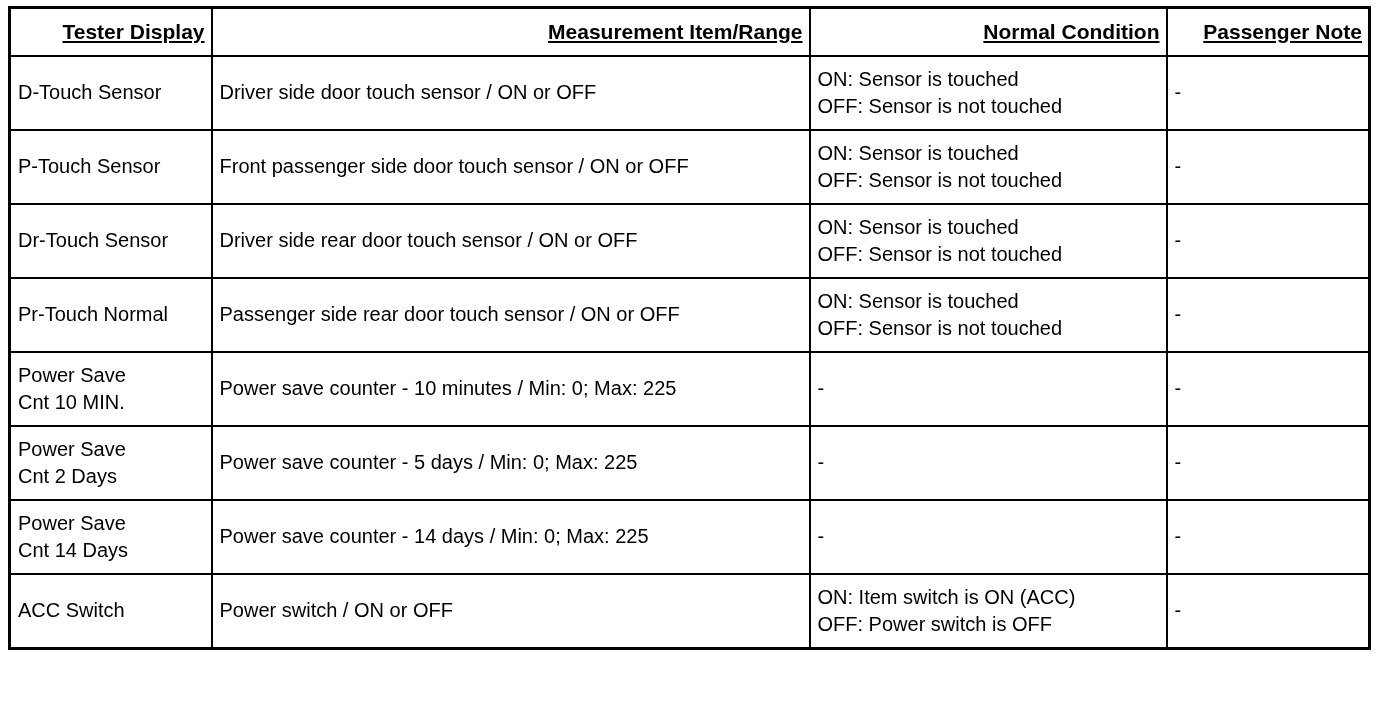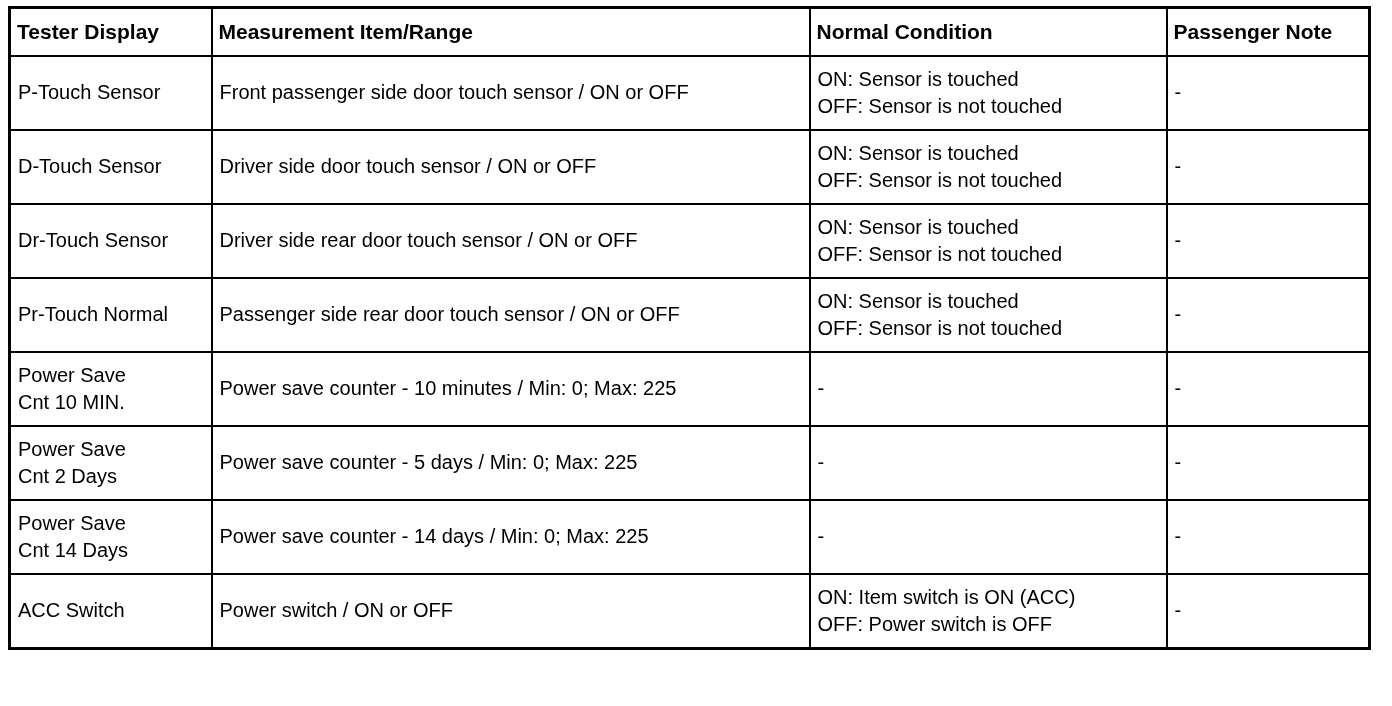--- a/index.html
+++ b/index.html
@@ -33,25 +33,26 @@
 
   table.spec-table th,
   table.spec-table td {
     border: 2px solid #000000;
     vertical-align: middle;
     padding: 5px 7px;
     font-size: 20px;
     line-height: 1.36;
   }
   table.spec-table thead th {
-    text-align: left;
+    text-align: right;
     font-weight: bold;
     font-size: 21px;
     padding: 6px 6px;
     height: 34px;
+    text-decoration: underline;
   }
   table.spec-table tbody td {
     font-weight: normal;
     text-align: left;
   }
   .cell-line {
     display: block;
     white-space: nowrap;
   }
   .row-tall td { height: 62px; }
@@ -71,39 +72,39 @@
       <tr>
         <th>Tester Display</th>
         <th>Measurement Item/Range</th>
         <th>Normal Condition</th>
         <th>Passenger Note</th>
       </tr>
     </thead>
     <tbody id="table-body">
     <tr class="row-tall">
           <td>
+            <span class="cell-line">D-Touch Sensor</span>
+          </td>
+          <td>
+            <span class="cell-line">Driver side door touch sensor / ON or OFF</span>
+          </td>
+          <td>
+            <span class="cell-line">ON: Sensor is touched</span>
+            <span class="cell-line">OFF: Sensor is not touched</span>
+          </td>
+          <td>
+            <span class="cell-line">-</span>
+          </td>
+        </tr>
+        <tr class="row-tall">
+          <td>
             <span class="cell-line">P-Touch Sensor</span>
           </td>
           <td>
             <span class="cell-line">Front passenger side door touch sensor / ON or OFF</span>
-          </td>
-          <td>
-            <span class="cell-line">ON: Sensor is touched</span>
-            <span class="cell-line">OFF: Sensor is not touched</span>
-          </td>
-          <td>
-            <span class="cell-line">-</span>
-          </td>
-        </tr>
-        <tr class="row-tall">
-          <td>
-            <span class="cell-line">D-Touch Sensor</span>
-          </td>
-          <td>
-            <span class="cell-line">Driver side door touch sensor / ON or OFF</span>
           </td>
           <td>
             <span class="cell-line">ON: Sensor is touched</span>
             <span class="cell-line">OFF: Sensor is not touched</span>
           </td>
           <td>
             <span class="cell-line">-</span>
           </td>
         </tr>
         <tr class="row-tall">

